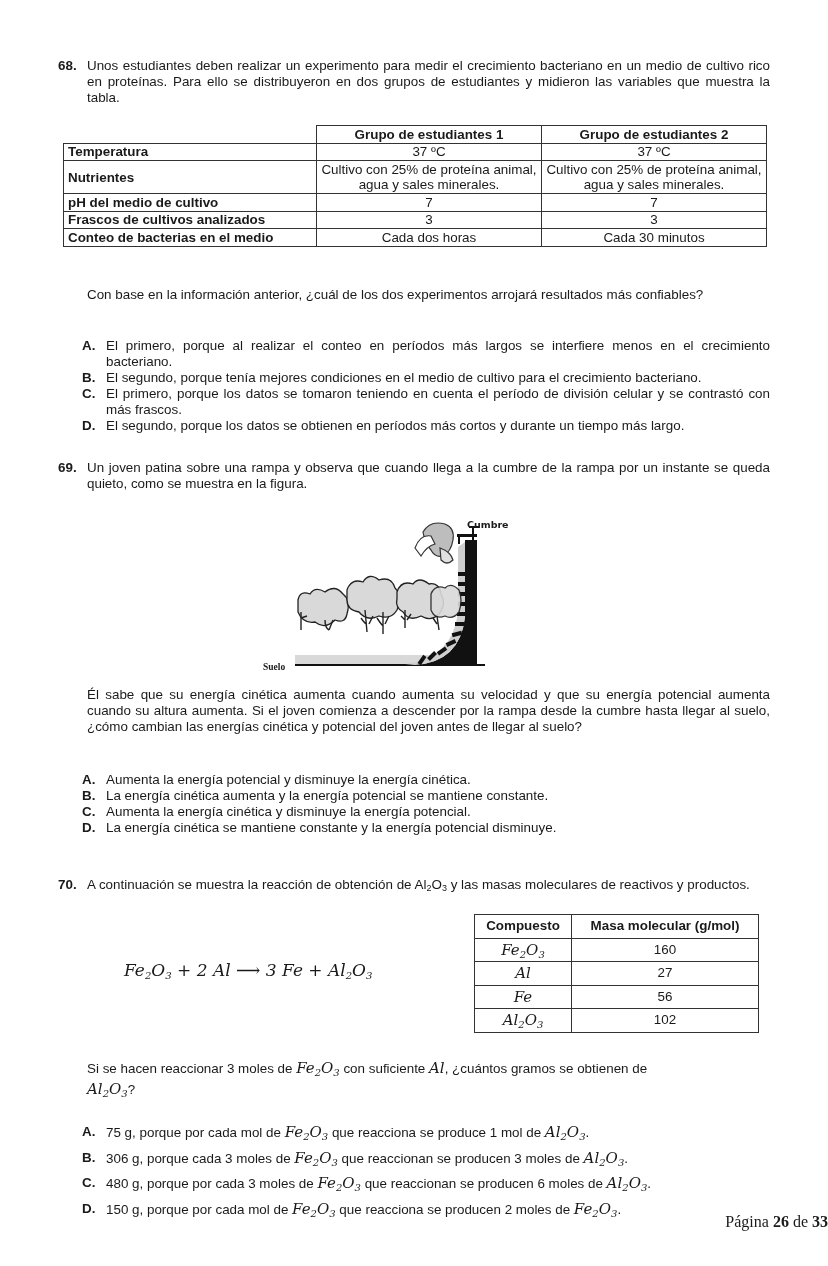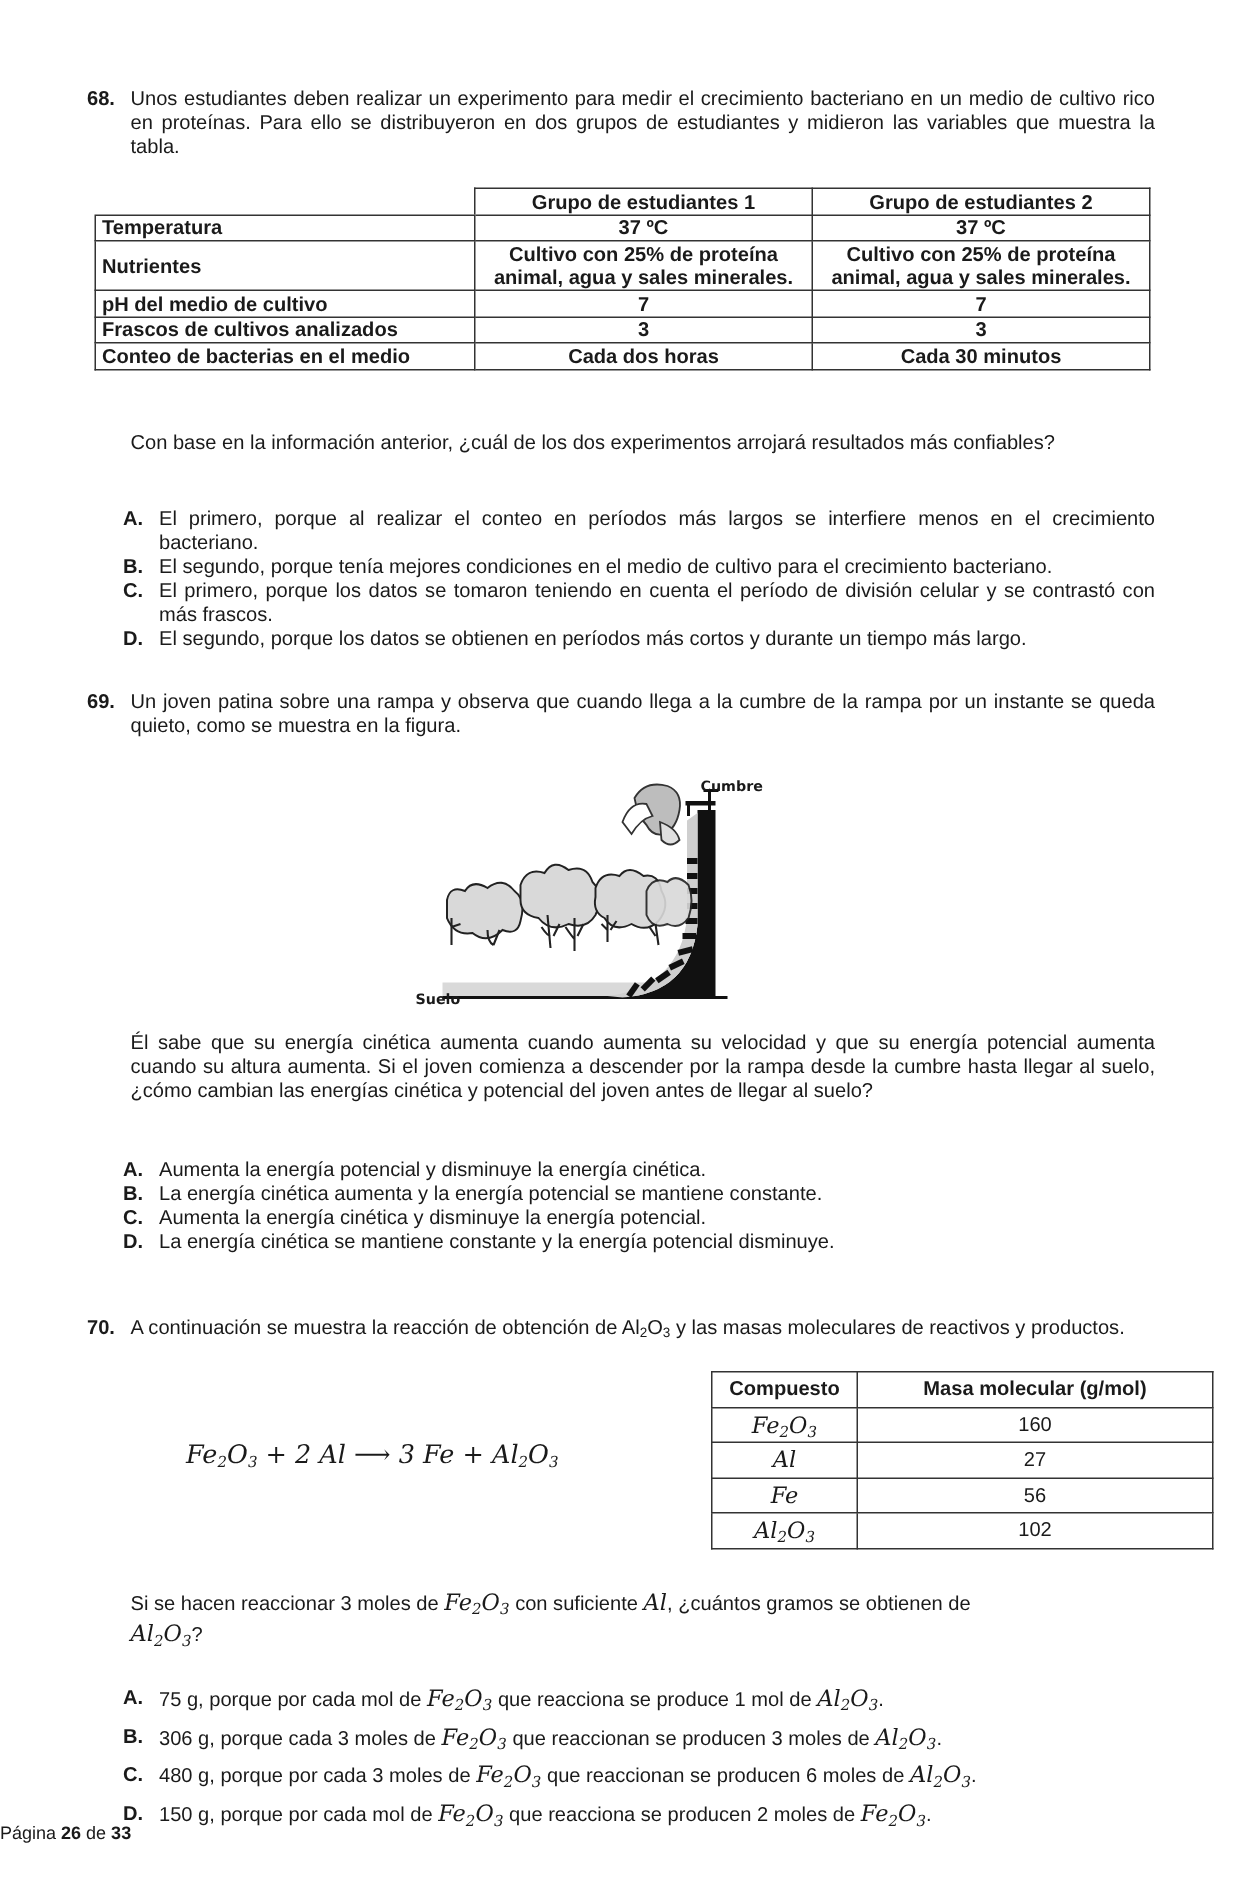--- a/index.html
+++ b/index.html
@@ -12,32 +12,32 @@
   .para { margin-left: 29px; text-align: justify; }
   .opts { margin-left: 24px; }
   .opt { display: flex; }
   .opt-l { font-weight: bold; width: 24px; flex: none; }
   .opt-t { flex: 1; text-align: justify; }
   .math { font-family: "DejaVu Serif", serif; font-style: italic; font-size: 15px; }
   .math sub { font-size: 10px; font-style: italic; }
   sub { vertical-align: -3px; line-height: 0; }
   table { border-collapse: collapse; }
   .t1 { position: absolute; left: 63px; top: 125px; width: 704px; font-size: 13.4px; }
-  .t1 td, .t1 th { border: 1px solid #333; padding: 0 4px; height: 17.5px; line-height: 15px; font-weight: bold; }
+  .t1 td, .t1 th { border: 1px solid #333; padding: 0 4px; height: 17.5px; line-height: 15px; }
   .t1 th { text-align: center; font-weight: bold; margin-left: 16px; }
   .t1 td.lbl { font-weight: bold; text-align: left; width: 253px; }
   .t1 td.c { text-align: center; }
   .t1 .blank { border: none; border-bottom: 1px solid #333; }
-  .t2 { position: absolute; left: 474px; top: 914px; width: 335px; font-size: 13.4px; }
+  .t2 { position: absolute; left: 474px; top: 914px; width: 285px; font-size: 13.4px; }
   .t2 td, .t2 th { border: 1px solid #333; height: 23.5px; text-align: center; }
   .t2 th { font-weight: bold; }
   .t2 td.comp { width: 97px; }
   .figure { position: absolute; left: 255px; top: 512px; width: 275px; height: 162px; }
   .fig-label { position: absolute; font-weight: bold; font-size: 9.5px; font-family: "DejaVu Sans", sans-serif; }
-  .footer { position: absolute; top: 1214px; left: 0; width: 828px; text-align: left; font-size: 12px; }
+  .footer { position: absolute; top: 1214px; left: 0; width: 828px; text-align: right; font-size: 16px; font-family: Liberation Serif, serif; }
 </style>
 </head>
 <body>
 
 <div class="q" style="top:58px;">
   <div class="qhead">
     <span class="qnum">68.</span>
     <span class="qtext">Unos estudiantes deben realizar un experimento para medir el crecimiento bacteriano en un medio de cultivo rico en proteínas. Para ello se distribuyeron en dos grupos de estudiantes y midieron las variables que muestra la tabla.</span>
   </div>
 </div>
@@ -153,21 +153,21 @@
       <path d="M182 104 L184 118 M178 106 L182 112"></path>
     </g>
 
     <g fill="#bdbdbd" stroke="#333" stroke-width="1.2">
       <path d="M168 20 Q175 8 190 12 Q200 16 198 28 Q196 40 188 44 Q180 46 176 38 Q170 32 168 20 Z"></path>
       <path d="M160 36 Q165 22 176 24 L180 32 Q172 34 166 44 Z" fill="#fff"></path>
       <path d="M185 36 Q196 40 198 48 Q192 54 186 48 Z" fill="#e0e0e0"></path>
     </g>
   </svg>
   <span class="fig-label" style="left:212px; top:5px;">Cumbre</span>
-  <span class="fig-label" style="left:22px; top:147px;">Suelo</span>
+  <span class="fig-label" style="left:8px; top:147px;font-family:Liberation Serif, serif;">Suelo</span>
 </div>
 
 <div class="q" style="top:687px;">
   <div class="para">Él sabe que su energía cinética aumenta cuando aumenta su velocidad y que su energía potencial aumenta cuando su altura aumenta. Si el joven comienza a descender por la rampa desde la cumbre hasta llegar al suelo, ¿cómo cambian las energías cinética y potencial del joven antes de llegar al suelo?</div>
 </div>
 
 <div class="q" style="top:772px;">
   <div class="opts">
     <div class="opt">
       <span class="opt-l">A.</span>

